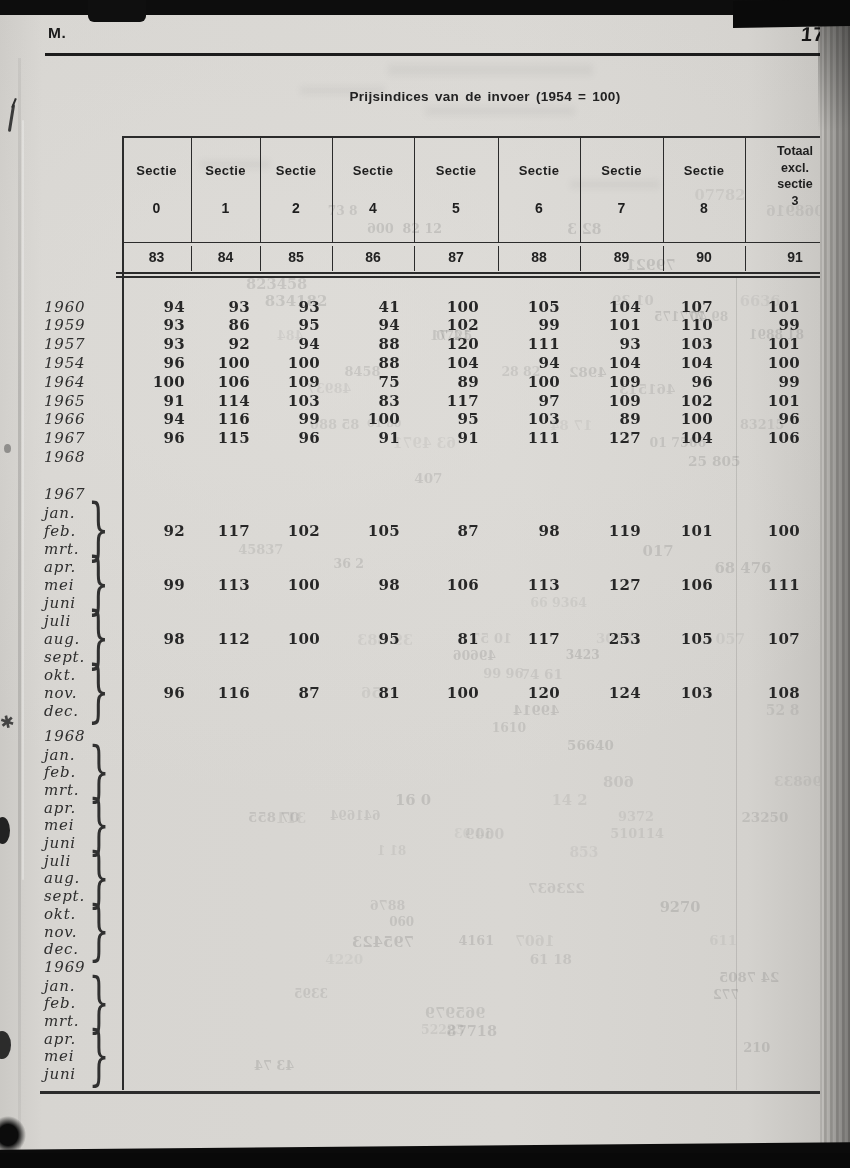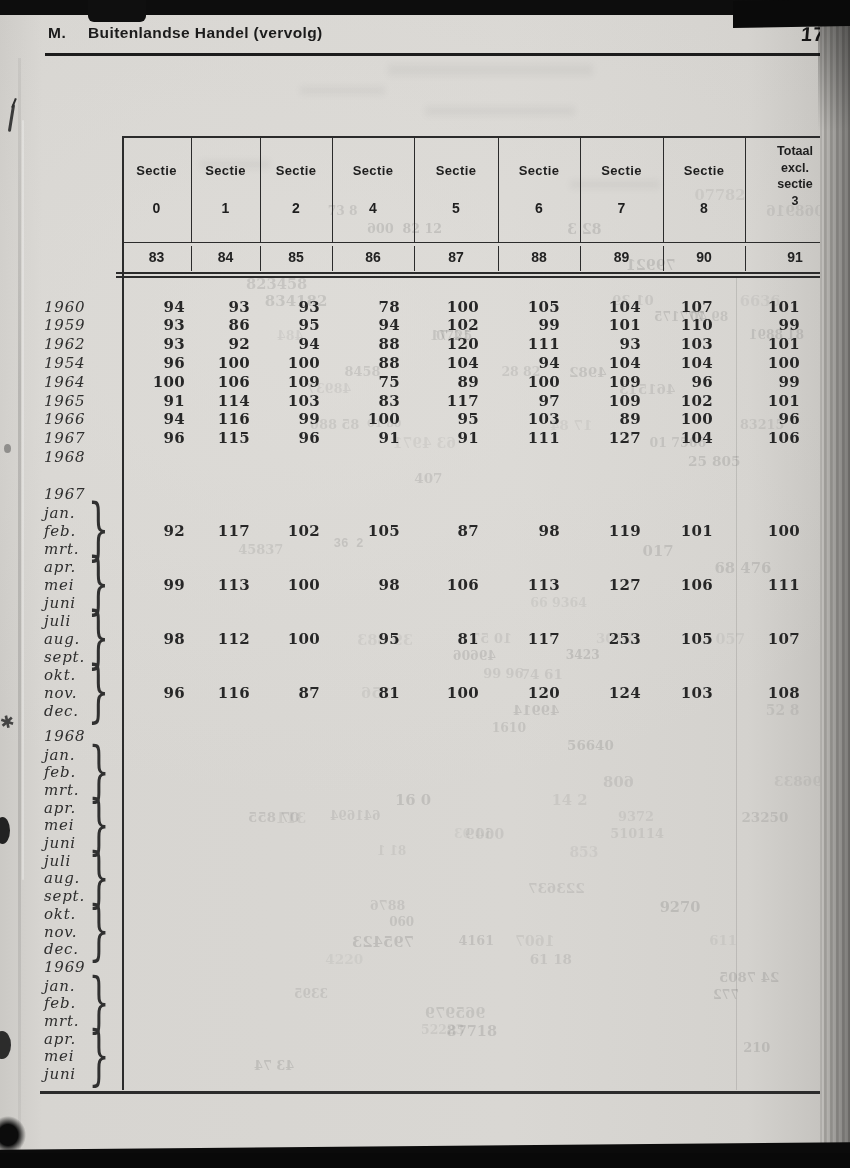--- a/index.html
+++ b/index.html
@@ -83,21 +83,21 @@
       <span class="ghost" style="left: 741.51px; top: 808.6px; font-size: 13.4717px; opacity: 0.17;">23250</span>
       <span class="ghost" style="left: 611.827px; top: 292.4px; font-size: 13.3444px; opacity: 0.14; transform: scaleX(-1);">01 39</span>
       <span class="ghost" style="left: 528.268px; top: 879.8px; font-size: 13.5988px; opacity: 0.15; transform: scaleX(-1);">223637</span>
       <span class="ghost" style="left: 642.521px; top: 541.6px; font-size: 14.95px; opacity: 0.18;">017</span>
       <span class="ghost" style="left: 567.104px; top: 737.4px; font-size: 13.4286px; opacity: 0.19;">56640</span>
       <span class="ghost" style="left: 370.032px; top: 897.6px; font-size: 12.6501px; opacity: 0.15; transform: scaleX(-1);">8876</span>
       <span class="ghost" style="left: 618.08px; top: 808.6px; font-size: 12.8838px; opacity: 0.11;">9372</span>
       <span class="ghost" style="left: 421.083px; top: 1022.2px; font-size: 12.3956px; opacity: 0.11;">52223</span>
       <span class="ghost" style="left: 402.536px; top: 221.2px; font-size: 12.6117px; opacity: 0.2;">82 12</span>
       <span class="ghost" style="left: 483.261px; top: 666.2px; font-size: 12.8651px; opacity: 0.13;">99 96</span>
-      <span class="ghost" style="left: 333.443px; top: 537px; font-size: 12.522px; opacity: 0.18; font-family: Liberation Mono, monospace;">36 2</span>
+      <span class="ghost" style="left: 333.443px; top: 556px; font-size: 12.522px; opacity: 0.18;">36 2</span>
       <span class="ghost" style="left: 530.153px; top: 595px; font-size: 12.5986px; opacity: 0.1;">66 9364</span>
       <span class="ghost" style="left: 714.469px; top: 559.4px; font-size: 14.8817px; opacity: 0.18;">68 476</span>
       <span class="ghost" style="left: 277.266px; top: 328px; font-size: 12.5561px; opacity: 0.1; transform: scaleX(-1);">484</span>
       <span class="ghost" style="left: 238.145px; top: 541.6px; font-size: 13.0332px; opacity: 0.14;">45837</span>
       <span class="ghost" style="left: 247.987px; top: 808.6px; font-size: 13.4173px; opacity: 0.17; transform: scaleX(-1);">07 855</span>
       <span class="ghost" style="left: 569.421px; top: 844.2px; font-size: 13.8427px; opacity: 0.09;">853</span>
       <span class="ghost" style="left: 649.601px; top: 434.8px; font-size: 12.5104px; opacity: 0.17;">01 7566</span>
       <span class="ghost" style="left: 491.629px; top: 719.6px; font-size: 12.3842px; opacity: 0.16;">1610</span>
       <span class="ghost" style="left: 709.3px; top: 933.2px; font-size: 13.267px; opacity: 0.09;">611</span>
       <span class="ghost" style="left: 515.201px; top: 933.2px; font-size: 14.2672px; opacity: 0.11; transform: scaleX(-1);">1607</span>
@@ -164,25 +164,25 @@
       <div class="smudge" style="left: 300px; top: 86px; width: 85px; height: 9px; opacity: 0.06;"></div>
       <div class="smudge" style="left: 570px; top: 180px; width: 90px; height: 9px; opacity: 0.06;"></div>
       <div class="smudge" style="left: 200px; top: 160px; width: 70px; height: 9px; opacity: 0.06;"></div>
     </div>
 
   <div class="crease"></div>
   <div class="crease-hl"></div>
 
   <div class="page-head">
     <span class="sec-prefix">M.</span>
-    <span class="sec-title">Buitenlandse Handel (vervolg)</span>
     <span class="page-num">17</span>
   </div>
   <div class="head-rule"></div>
 
+  <div class="table-title">Prijsindices van de invoer (1954 = 100)</div>
 
   <div id="thead">
       <div class="hline" style="left: 122px; top: 136px; width: 723px; height: 1.6px; opacity: 1;"></div>
       <div class="hline" style="left: 122px; top: 242px; width: 723px; height: 1.4px; opacity: 1;"></div>
       <div class="hline" style="left: 116px; top: 272px; width: 729px; height: 2.2px; opacity: 1;"></div>
       <div class="hline" style="left: 116px; top: 276px; width: 729px; height: 2px; opacity: 1;"></div>
       <div class="vline" style="left: 191px; top: 137px; width: 1.4px; height: 105px; opacity: 1;"></div>
       <div class="vline" style="left: 191px; top: 246px; width: 1.3px; height: 25px; opacity: 1;"></div>
       <div class="vline" style="left: 260px; top: 137px; width: 1.4px; height: 105px; opacity: 1;"></div>
       <div class="vline" style="left: 260px; top: 246px; width: 1.3px; height: 25px; opacity: 1;"></div>
@@ -230,41 +230,41 @@
 sectie
 3</div>
       <div class="hdr-num" style="left: 795px; top: 249px;">91</div>
     </div>
   <div id="tbody">
       <div class="row" style="top: 297px;">
         <div class="cell rlabel">1960</div>
         <div class="cell">94</div>
         <div class="cell">93</div>
         <div class="cell">93</div>
-        <div class="cell">78</div>
+        <div class="cell">41</div>
         <div class="cell">100</div>
         <div class="cell">105</div>
         <div class="cell">104</div>
         <div class="cell">107</div>
         <div class="cell">101</div>
       </div>
       <div class="row" style="top: 315.8px;">
         <div class="cell rlabel">1959</div>
         <div class="cell">93</div>
         <div class="cell">86</div>
         <div class="cell">95</div>
         <div class="cell">94</div>
         <div class="cell">102</div>
         <div class="cell">99</div>
         <div class="cell">101</div>
         <div class="cell">110</div>
         <div class="cell">99</div>
       </div>
       <div class="row" style="top: 334.6px;">
-        <div class="cell rlabel">1962</div>
+        <div class="cell rlabel">1957</div>
         <div class="cell">93</div>
         <div class="cell">92</div>
         <div class="cell">94</div>
         <div class="cell">88</div>
         <div class="cell">120</div>
         <div class="cell">111</div>
         <div class="cell">93</div>
         <div class="cell">103</div>
         <div class="cell">101</div>
       </div>

